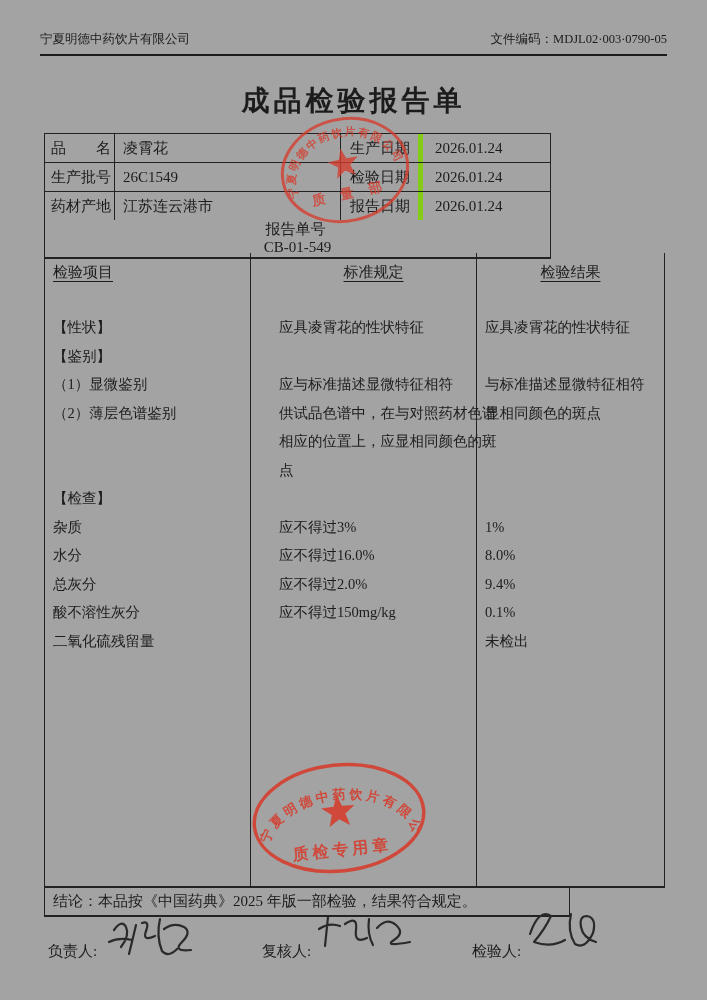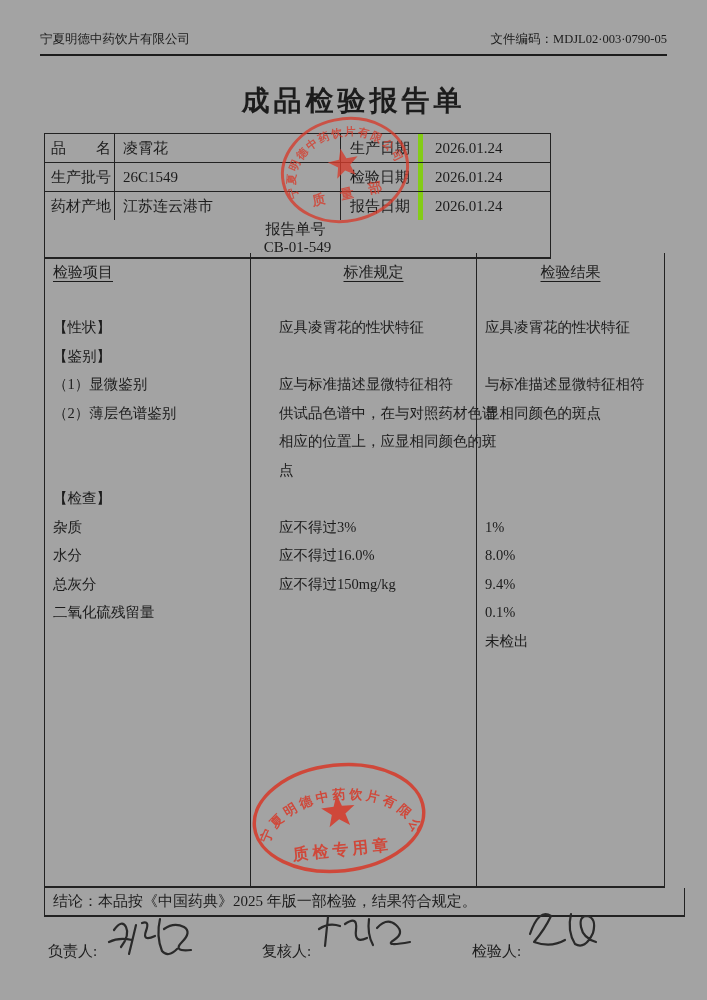--- a/index.html
+++ b/index.html
@@ -29,21 +29,21 @@
   .mcol{box-sizing:border-box;height:100%;}
   .mcol.m1{width:206px;border-right:1px solid #222;}
   .mcol.m2{width:206px;border-right:1px solid #222;margin-left:20px;}
   .mcol.m3{flex:1;}
   .mhead{height:60px;box-sizing:border-box;padding-top:10px;font-size:15px;}
   .mhead span{text-decoration:underline;text-underline-offset:4px;}
   .mhead.left{padding-left:8px;}
   .mhead.center{text-align:center;}
   .mline{height:28.5px;line-height:28.5px;font-size:14.5px;padding-left:8px;white-space:nowrap;overflow:visible;}
   
-  .conclusion{position:absolute;left:44px;top:888px;width:641px;height:29px;box-sizing:border-box;
+  .conclusion{position:absolute;left:44px;top:888px;width:526px;height:29px;box-sizing:border-box;
     border-left:1px solid #222;border-right:1px solid #222;border-bottom:2px solid #222;
     font-size:15px;line-height:27px;padding-left:8px;white-space:nowrap;}
   
   .siglabel{position:absolute;top:942px;font-size:15px;}
   .sig-svg{position:absolute;}
   .sig-svg path{stroke:#2a2a2a;fill:none;stroke-width:2.2;stroke-linecap:round;stroke-linejoin:round;}
   
   .stamp{position:absolute;pointer-events:none;}
   .stamp svg{overflow:visible;}
 </style>
@@ -94,35 +94,37 @@
           <div class="mline">【性状】</div>
           <div class="mline">【鉴别】</div>
           <div class="mline">（1）显微鉴别</div>
           <div class="mline">（2）薄层色谱鉴别</div>
           <div class="mline"></div>
           <div class="mline"></div>
           <div class="mline">【检查】</div>
           <div class="mline">杂质</div>
           <div class="mline">水分</div>
           <div class="mline">总灰分</div>
+          <div class="mline">酸不溶性灰分</div>
           <div class="mline">二氧化硫残留量</div>
         </div>
     </div>
     <div class="mcol m2">
       <div class="mhead center"><span>标准规定</span></div>
       <div>
           <div class="mline">应具凌霄花的性状特征</div>
           <div class="mline"></div>
           <div class="mline">应与标准描述显微特征相符</div>
           <div class="mline">供试品色谱中，在与对照药材色谱</div>
           <div class="mline">相应的位置上，应显相同颜色的斑</div>
           <div class="mline">点</div>
           <div class="mline"></div>
           <div class="mline">应不得过3%</div>
           <div class="mline">应不得过16.0%</div>
+          <div class="mline">应不得过2.0%</div>
           <div class="mline">应不得过150mg/kg</div>
         </div>
     </div>
     <div class="mcol m3">
       <div class="mhead center"><span>检验结果</span></div>
       <div>
           <div class="mline">应具凌霄花的性状特征</div>
           <div class="mline"></div>
           <div class="mline">与标准描述显微特征相符</div>
           <div class="mline">显相同颜色的斑点</div>

